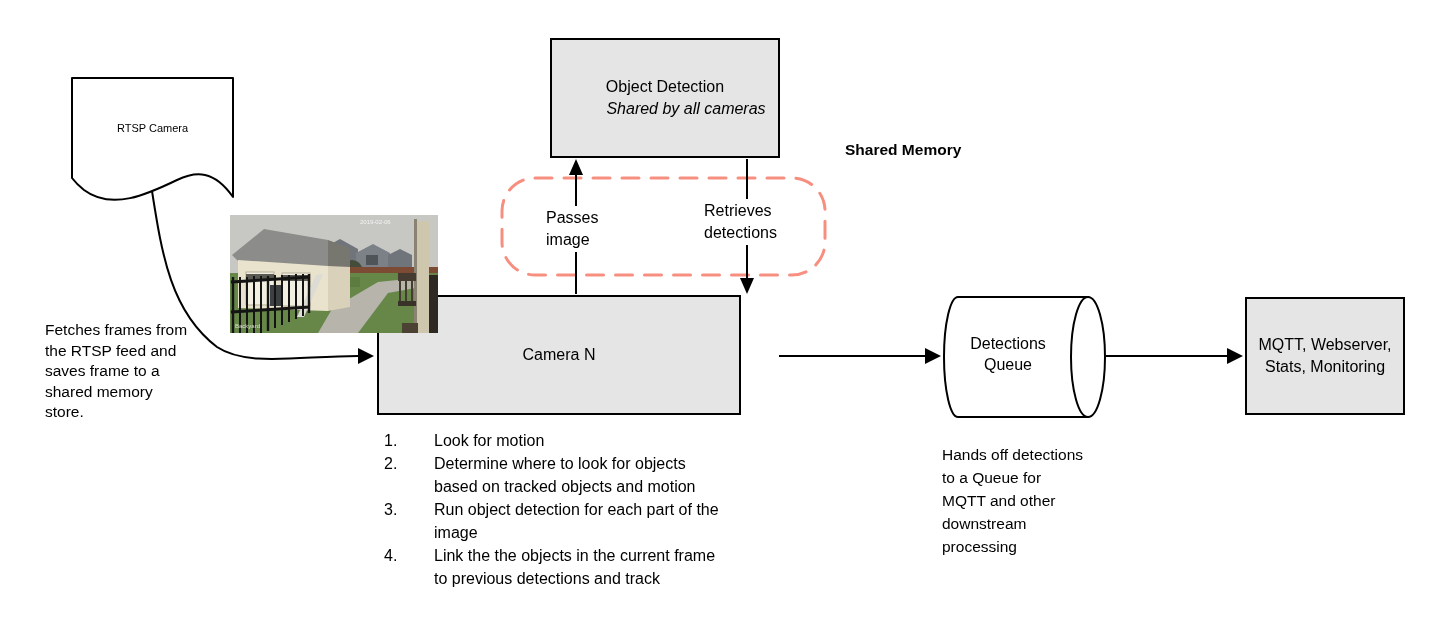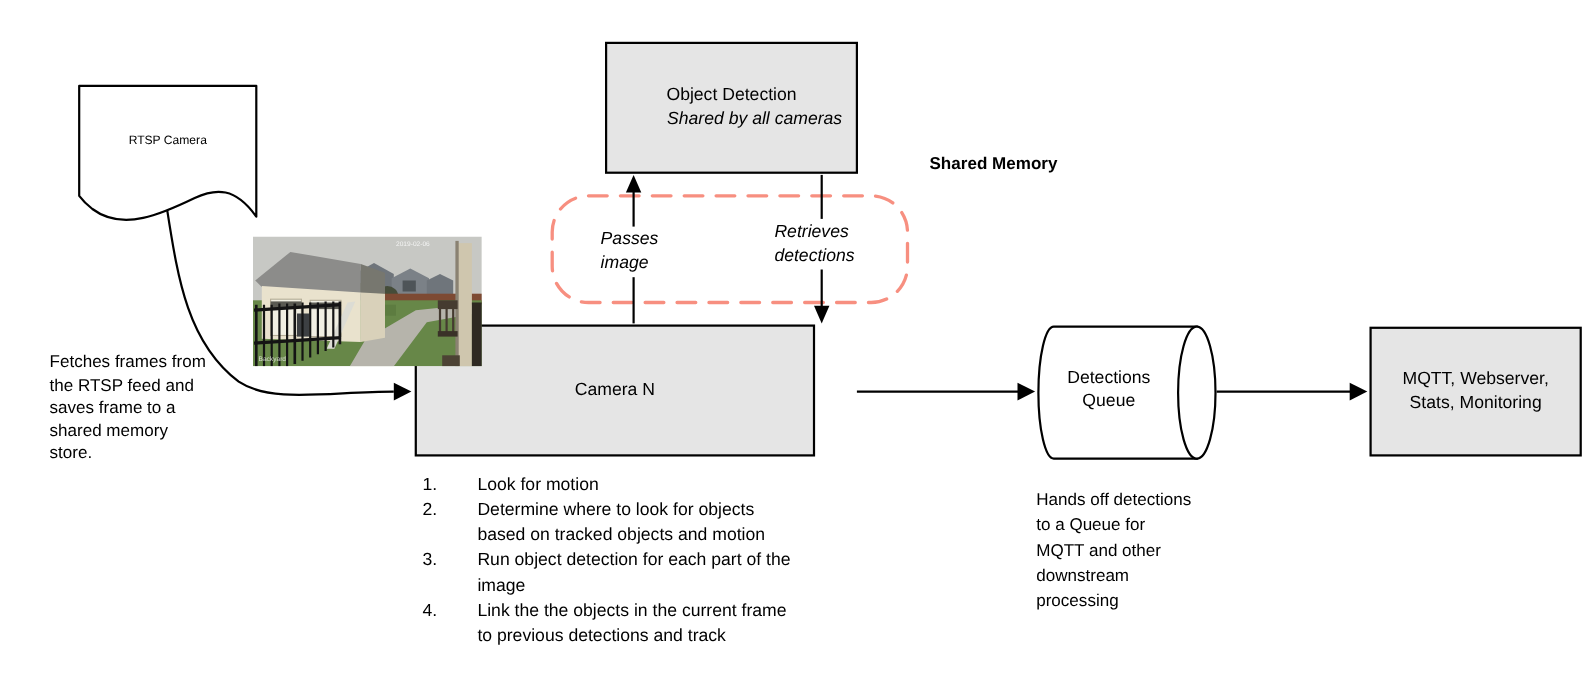--- a/index.html
+++ b/index.html
@@ -37,21 +37,20 @@
   .note .bold{font-weight:bold;}
 
   
   .arrow-label{
     position:absolute;
     background:#ffffff;
     font-size:16px;line-height:22px;
     padding:1px 3px;
     z-index:4;
     white-space:pre-line;
-    font-style:italic;
   }
 
   
   #rtsp-label{
     position:absolute;left:72px;top:88px;width:161px;height:80px;
     display:flex;align-items:center;justify-content:center;
     font-size:11px;z-index:2;
   }
 
   
@@ -217,18 +216,18 @@
 
   <div id="queue-label">Detections
 Queue</div>
 
   <div class="note prelines" style="left:942px;top:443px;width:180px;line-height:23px;">Hands off detections
 to a Queue for
 MQTT and other
 downstream
 processing</div>
 
-  <div class="node prelines" style="left:1245px;top:297px;width:193px;height:118px;">
+  <div class="node prelines" style="left:1245px;top:297px;width:160px;height:118px;">
     <div class="prelines">MQTT, Webserver,
 Stats, Monitoring</div>
   </div>
 
 </div>
 
 </body></html>

